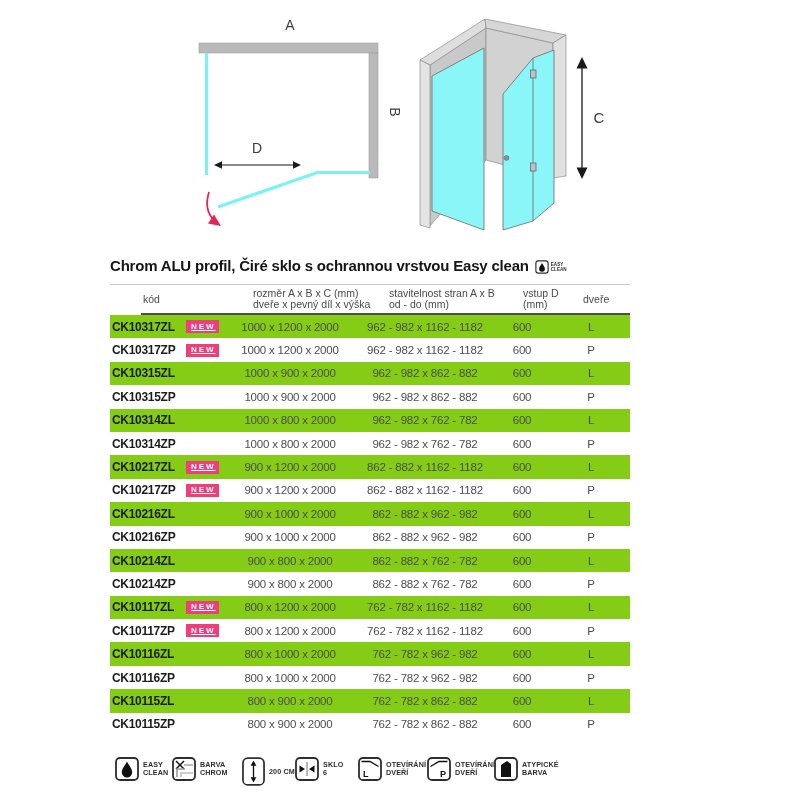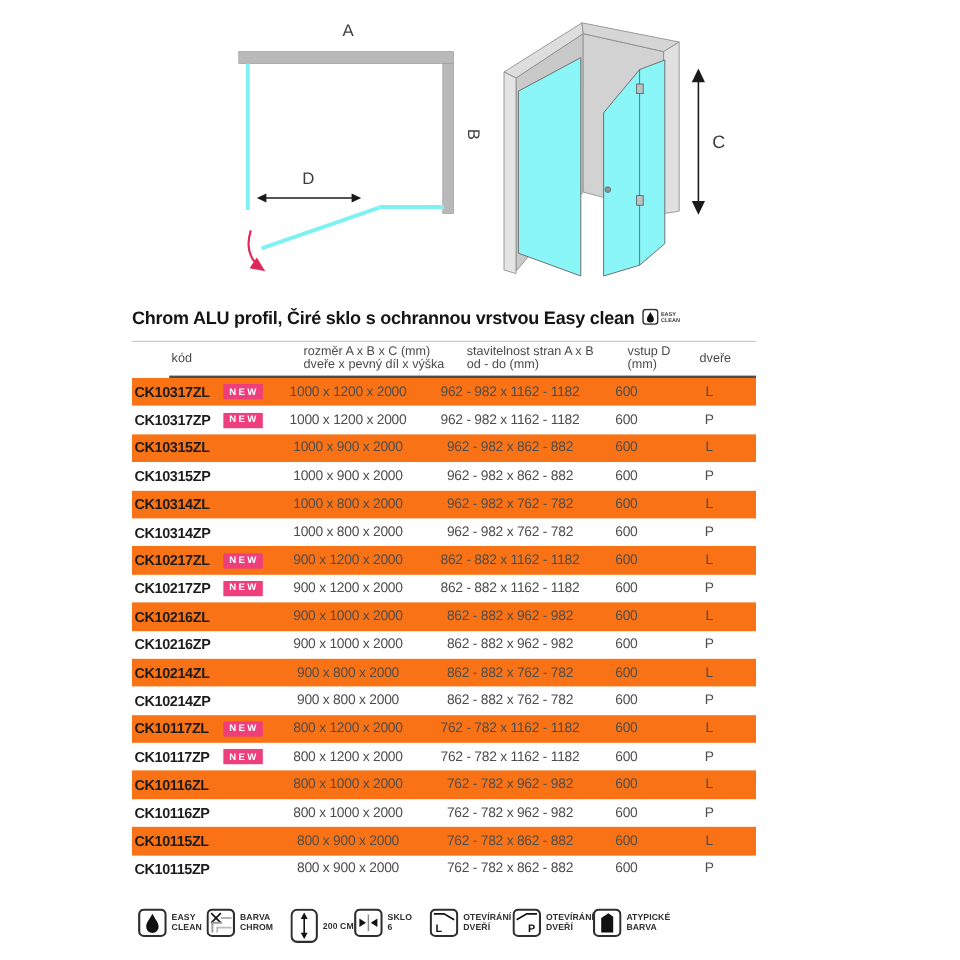--- a/index.html
+++ b/index.html
@@ -5,39 +5,39 @@
   html,body{margin:0;padding:0;background:#fff;}
   .page{position:relative;width:800px;height:800px;background:#fff;overflow:hidden;
         font-family:"Liberation Sans", sans-serif;color:#1d1d1d;}
   svg text{font-family:"Liberation Sans", sans-serif;}
 
   
   .diagram-top{position:absolute;left:180px;top:10px;}
   .diagram-iso{position:absolute;left:400px;top:8px;}
 
   
-  .title-row{position:absolute;left:110px;top:257px;width:520px;display:flex;align-items:flex-start;gap:4px;}
+  .title-row{position:absolute;left:110px;top:257px;width:520px;display:flex;align-items:flex-end;gap:4px;}
   .page-title{font-size:15px;font-weight:bold;letter-spacing:-0.2px;color:#151515;white-space:nowrap;}
   .ec-badge{display:flex;align-items:center;gap:2px;margin-left:2px;}
   .ec-text{display:flex;flex-direction:column;font-size:4.6px;line-height:5px;color:#333;font-weight:bold;}
 
   
   .table{position:absolute;left:110px;top:284px;width:520px;border-top:1px solid #c9c9c9;}
   .thead{display:grid;grid-template-columns:76px 36px 136px 134px 60px 78px;height:28px;
          border-bottom:2px solid #4d4d4d;font-size:10.5px;color:#4a4a4a;line-height:11px;margin-left:31px;}
   .thead .hc{display:flex;flex-direction:column;justify-content:center;}
   .thead .hc.left{text-align:left;padding-left:2px;}
   .tbody .trow{display:grid;grid-template-columns:76px 36px 136px 134px 60px 78px;height:23.4px;
          align-items:center;font-size:11.5px;letter-spacing:-0.2px;color:#4d4d4d;}
-  .tbody .trow.odd{background:#f97316;}
+  .tbody .trow.odd{background:#84cc16;}
   .cell{text-align:center;white-space:nowrap;overflow:hidden;}
   .cell.code{text-align:left;padding-left:2px;font-weight:bold;font-size:12px;color:#1c1c1c;letter-spacing:-0.3px;}
   .cell.newc{display:flex;align-items:center;justify-content:flex-start;}
   .new-badge{display:inline-block;background:#ee3e7c;color:#fff;font-size:8px;font-weight:bold;
-             letter-spacing:2px;padding:2.5px 3px 2.5px 5px;line-height:8px;}
+             letter-spacing:2px;padding:2.5px 3px 2.5px 5px;line-height:8px;text-decoration:underline;}
 
   
   .legend{position:absolute;left:0;top:0;width:800px;height:800px;pointer-events:none;}
   .leg-item{position:absolute;top:757px;display:flex;align-items:center;gap:4px;}
   .leg-label{display:flex;flex-direction:column;font-size:7.2px;line-height:8px;color:#2e2e2e;font-weight:bold;letter-spacing:0.1px;}
 </style>
 </head>
 <body>
 
 <div class="page">

